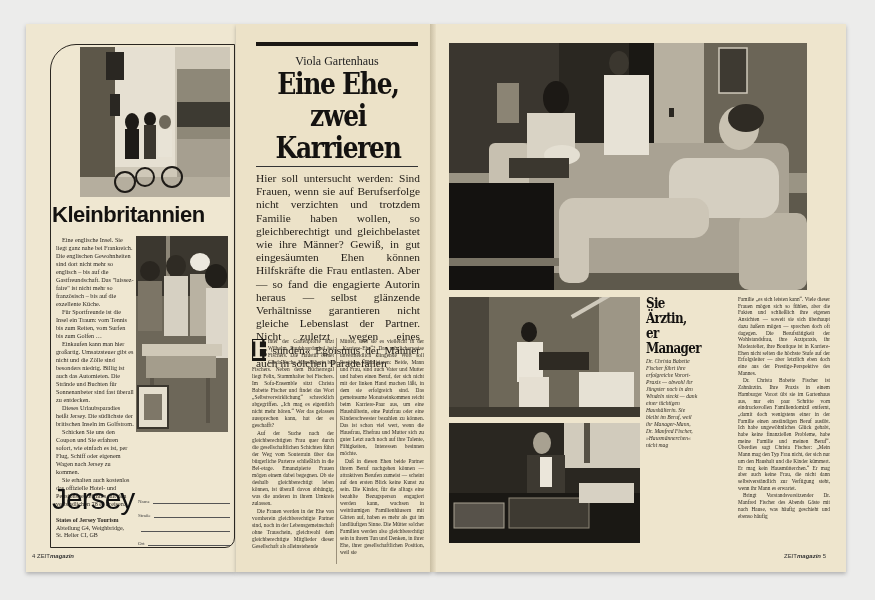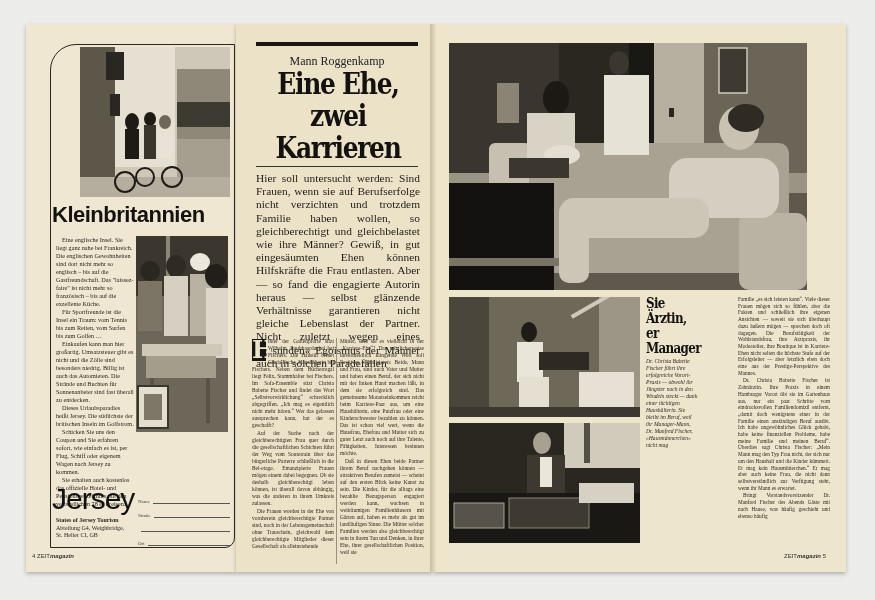--- a/index.html
+++ b/index.html
@@ -134,21 +134,21 @@
       <span class="line"></span>
     </div>
 </div>
 
 <div class="folio" style="left:32px;top:553px;">
   <span>4</span>
   <span>ZEIT</span><b>magazin</b>
 </div>
 
 <div class="rule-top"></div>
-<div class="author">Mann Roggenkamp</div>
+<div class="author">Viola Gartenhaus</div>
 <div class="headline">
   <div>Eine Ehe,</div>
   <div>zwei</div>
   <div>Karrieren</div>
 </div>
 <div class="rule-thin"></div>
 <div class="lead">Hier soll untersucht werden: Sind Frauen, wenn sie auf Berufserfolge nicht verzichten und trotzdem Familie haben wollen, so gleichberechtigt und gleichbelastet wie ihre Männer? Gewiß, in gut eingesäumten Ehen können Hilfskräfte die Frau entlasten. Aber — so fand die engagierte Autorin heraus — selbst glänzende Verhältnisse garantieren nicht gleiche Lebenslast der Partner. Nicht zuletzt wegen eines »gesunden« Egoismus der Männer auch in solchen Paradefällen</div>
 
 <div class="col" style="left:252px;top:338px;width:82px;">
   <p style="text-indent:0"><span class="dropcap">H</span><span>inter der Gartenpforte sitzt Wilhelm, Rauhhaardackel bei Fischers. Die Haustür öffnet Gerda Fuchs, Haushälterin bei Fischers. Neben dem Bücherregal liegt Felix, Stammhalter bei Fischers. Im Sofa-Ensemble sitzt Christa Babette Fischer und findet das Wort „Selbstverwirklichung“ schrecklich abgegriffen. „Ich mag es eigentlich nicht mehr hören.“ Wer das gelassen aussprechen kann, hat der es geschafft?</span></p>

